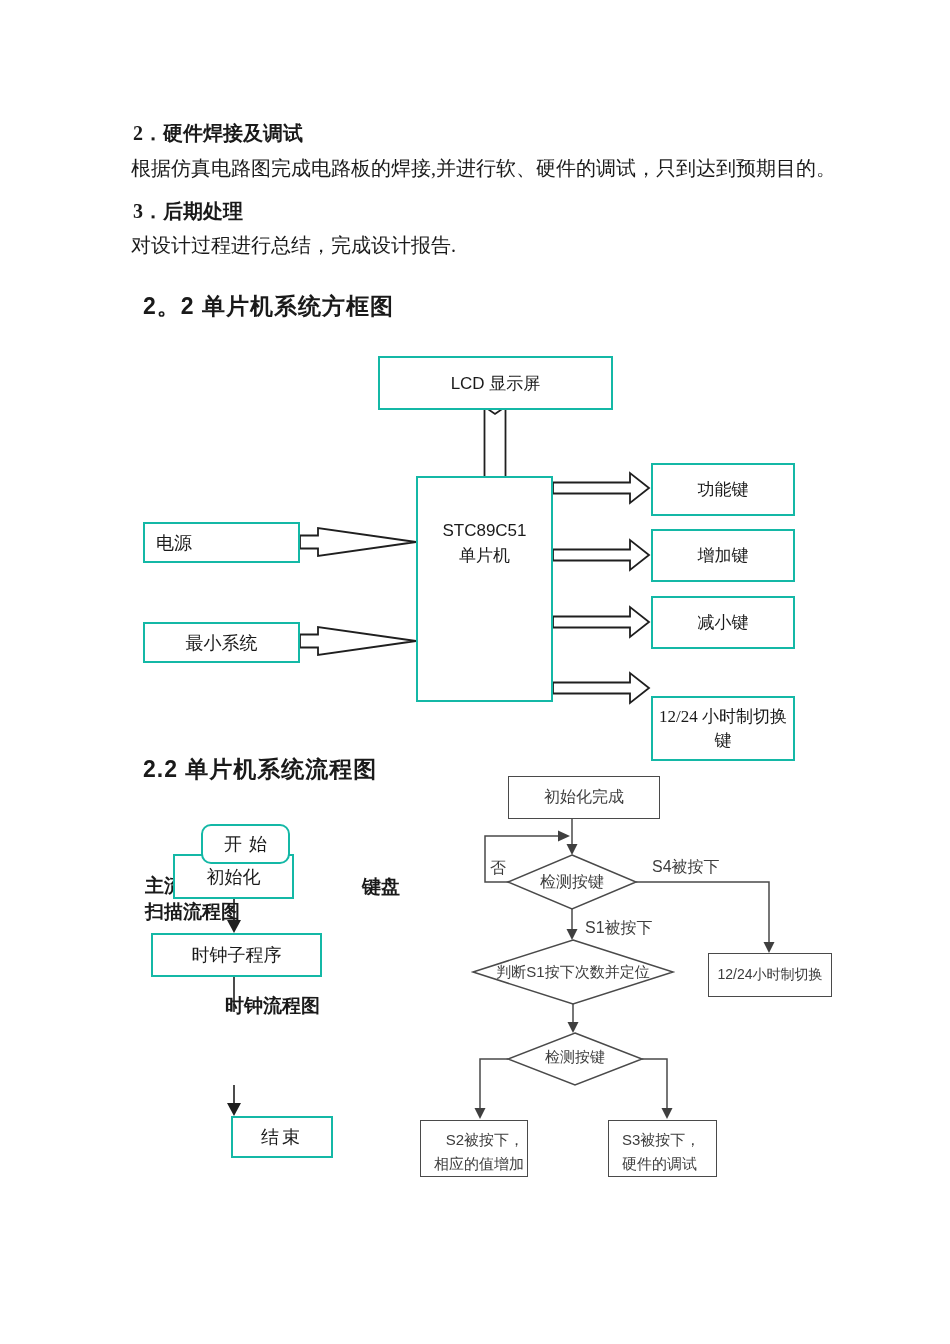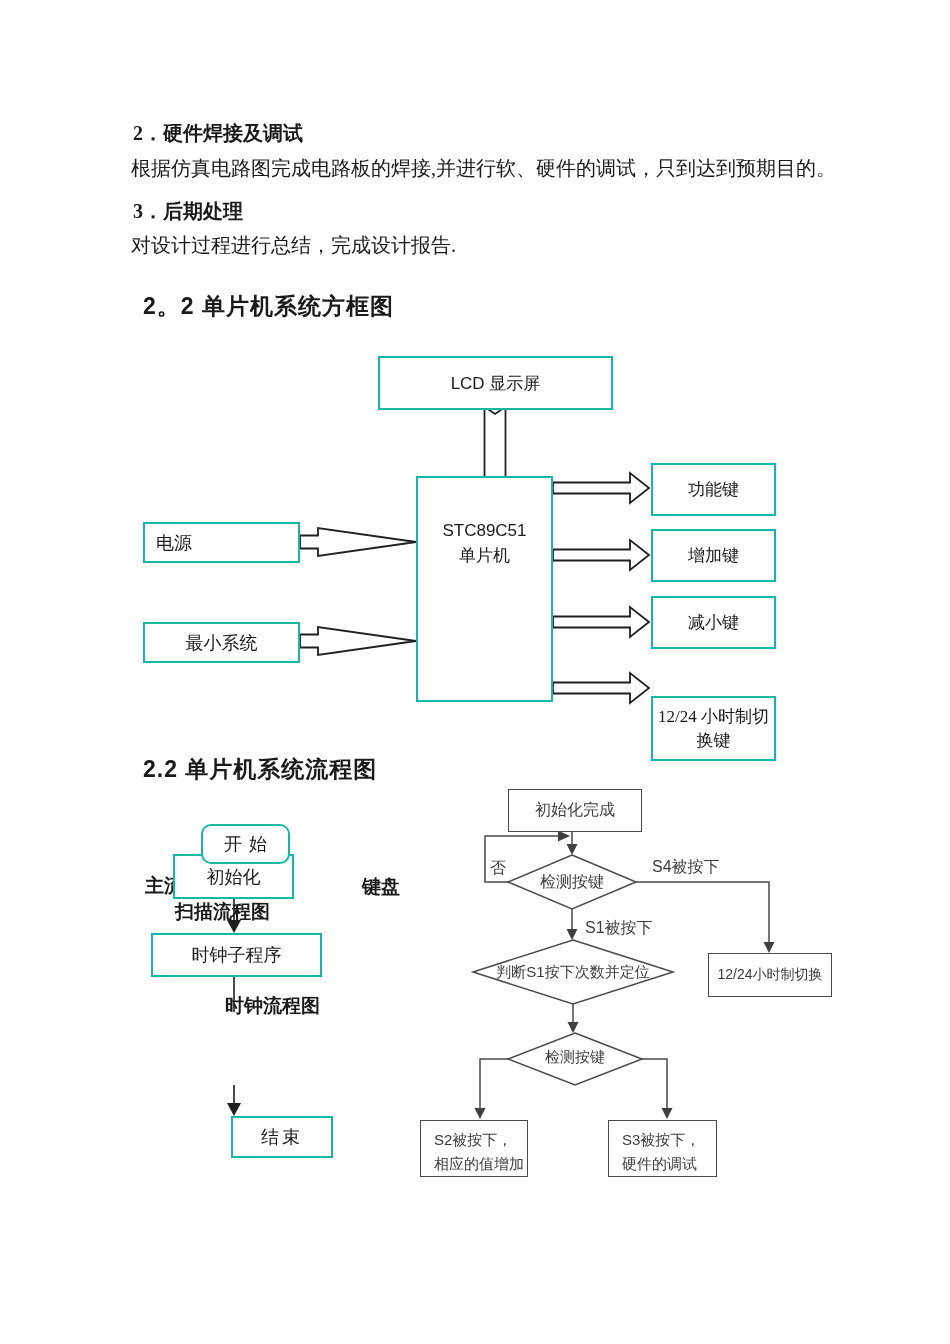--- a/index.html
+++ b/index.html
@@ -18,35 +18,35 @@
     display:flex;align-items:center;justify-content:center;text-align:center;z-index:3;
   }
   .sans{font-family:"Liberation Sans","DejaVu Sans",sans-serif;}
   
   .lcd-box{left:378px;top:356px;width:235px;height:54px;font-size:17px;}
   .mcu-box{left:416px;top:476px;width:137px;height:226px;font-size:17px;
            align-items:flex-start;padding-top:40px;line-height:25px;}
   .power-box{left:143px;top:522px;width:157px;height:41px;font-size:18px;
              justify-content:flex-start;padding-left:11px;text-align:left;}
   .minsys-box{left:143px;top:622px;width:157px;height:41px;font-size:18px;}
-  .keybox{left:651px;width:125px;font-size:17px;padding:0 4px;line-height:24px;}
+  .keybox{left:651px;width:144px;font-size:17px;padding:0 4px;line-height:24px;}
   
   .flowL{font-size:18px;}
   .start-box{left:201px;top:824px;width:89px;height:40px;border-radius:10px;letter-spacing:7px;padding-left:7px;z-index:4;}
   .init-box{left:173px;top:854px;width:121px;height:45px;z-index:3;}
   .clock-box{left:151px;top:933px;width:171px;height:44px;text-align:right;}
   .keyscan-box{left:151px;top:1012px;width:171px;height:73px;align-items:flex-start;padding-top:8px;}
   .end-box{left:183px;top:1116px;width:102px;height:42px;letter-spacing:3px;margin-left:48px;}
   
   .gbox{border:1.6px solid #4a4a4a;color:#3d3d3d;font-family:"Liberation Sans","DejaVu Sans",sans-serif;}
-  .initdone-box{left:508px;top:776px;width:134px;height:43px;font-size:16px;margin-top:13px;}
+  .initdone-box{left:508px;top:776px;width:152px;height:43px;font-size:16px;}
   .hour-box{left:708px;top:953px;width:124px;height:44px;font-size:14px;white-space:nowrap;}
   .s-box{top:1120px;height:57px;align-items:flex-start;justify-content:flex-start;
          text-align:left;padding:7px 0 0 13px;font-size:15px;line-height:24px;}
-  .s2-box{left:420px;width:108px;}
+  .s2-box{left:420px;width:108px;text-align:right;}
   .s3-box{left:608px;width:109px;}
   
   .flabel{position:absolute;font-family:"Liberation Sans","DejaVu Sans",sans-serif;
           font-size:16px;color:#3d3d3d;z-index:3;white-space:nowrap;}
   .dlabel{position:absolute;font-family:"Liberation Sans","DejaVu Sans",sans-serif;
           color:#3d3d3d;text-align:center;z-index:3;white-space:nowrap;}
   
   .cap{position:absolute;font-weight:bold;font-size:19px;white-space:nowrap;}
   .under{z-index:2;}
   .over{z-index:3;}
@@ -138,21 +138,21 @@
   </div>
   <div class="box keybox" style="top:596px;height:53px;">
     <span>减小键</span>
   </div>
   <div class="box keybox" style="top:696px;height:65px;">
     <span>12/24 小时制切换键</span>
   </div>
 
   <div class="cap under" style="left:145px;top:873px;">主流</div>
   <div class="cap over" style="left:362px;top:874px;">键盘</div>
-  <div class="cap over" style="left:145px;top:899px;margin-left:30px;">扫描流程图</div>
+  <div class="cap over" style="left:145px;top:899px;">扫描流程图</div>
   <div class="cap under" style="left:225px;top:993px;">时钟流程图</div>
 
   <div class="box init-box flowL">
     <span>初始化</span>
   </div>
   <div class="box start-box flowL">
     <span>开始</span>
   </div>
   <div class="box clock-box flowL">
     <span>时钟子程序</span>

